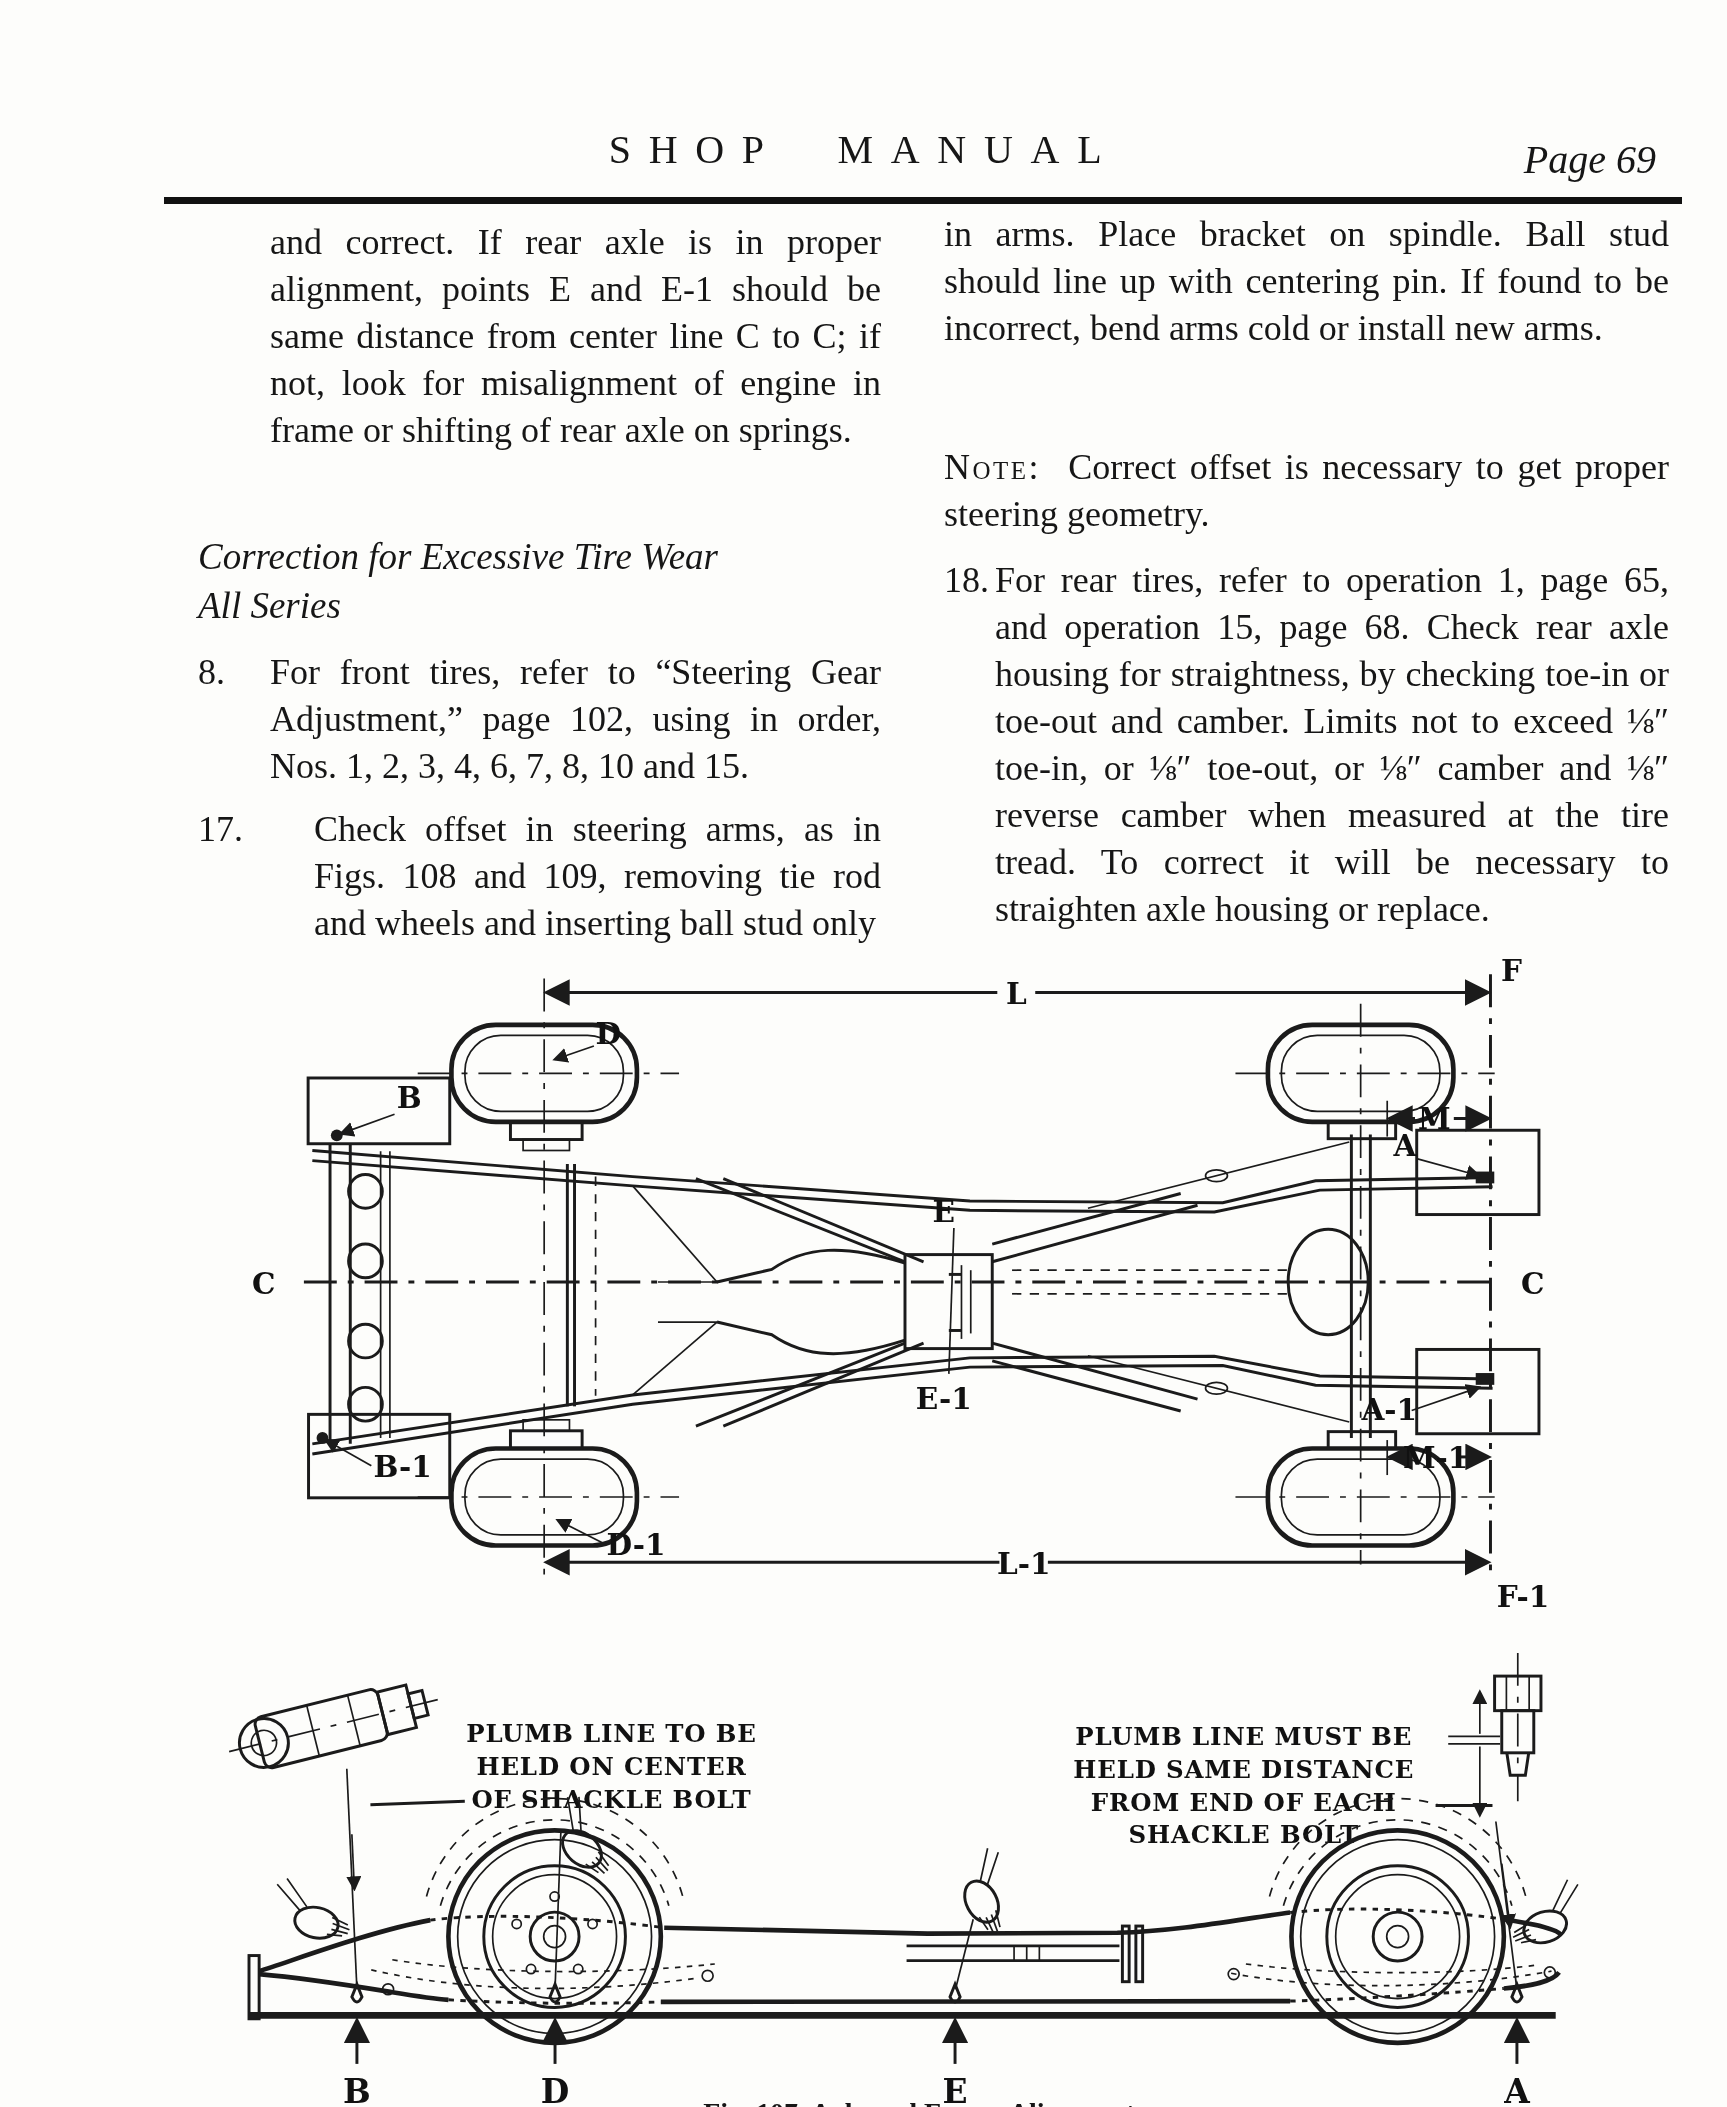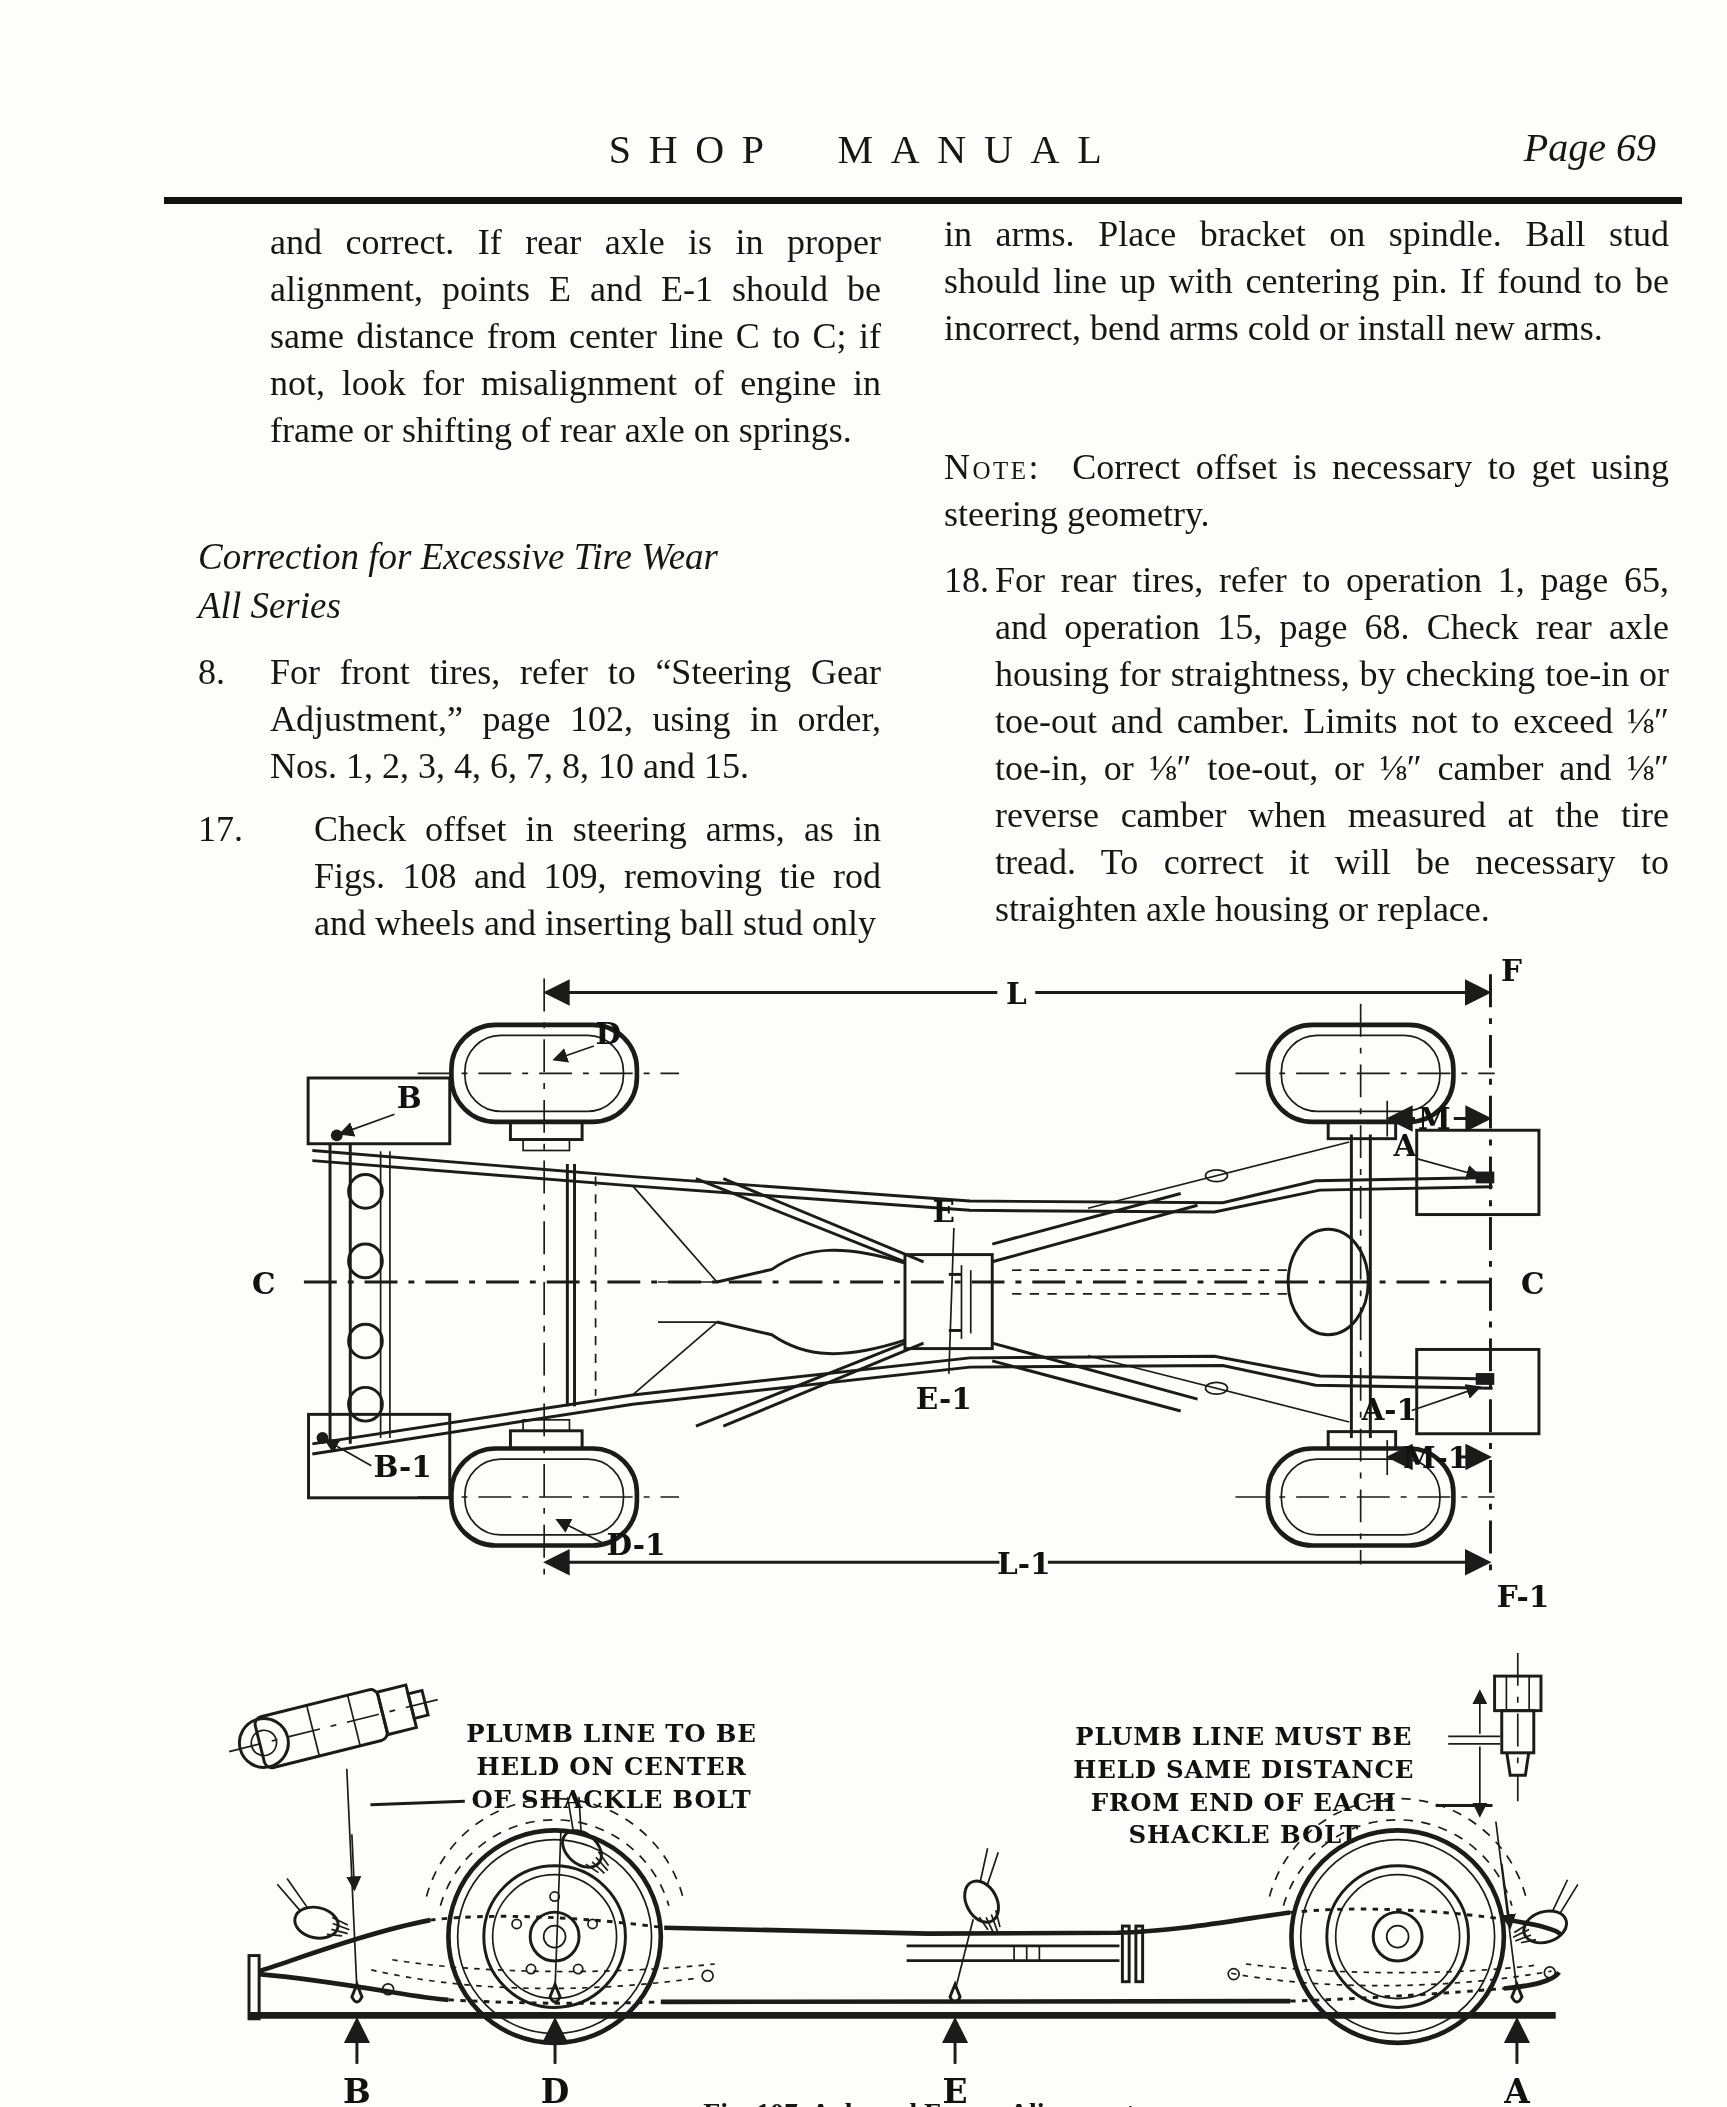--- a/index.html
+++ b/index.html
@@ -1,21 +1,21 @@
 <!DOCTYPE html>
 <html style="font-size:6.7px"><head>
 <meta charset="utf-8">
 <style>
   html,body{margin:0;padding:0;background:#e8e8e4;}
   .page{position:relative;width:1728px;height:2258px;background:#fdfdfb;color:#161616;
         font-family:"Liberation Serif","DejaVu Serif",serif;overflow:hidden;}
   
   .hdr-title{position:absolute;top:126px;left:0;width:100%;text-align:center;
      font-size:40px;letter-spacing:17.7px;word-spacing:29.5px;font-weight:500;}
-  .hdr-page{position:absolute;top:124px;right:72px;font-size:40px;font-style:italic;}
+  .hdr-page{position:absolute;top:136px;right:72px;font-size:40px;font-style:italic;}
   .hdr-rule{position:absolute;top:197px;left:164px;width:1518px;height:7.2px;background:#111;}
   
   .tblock{position:absolute;font-size:36px;line-height:47px;text-align:justify;}
   .lcol{left:198px;width:683px;}
   .rcol{left:944px;width:725px;}
   .indent-l{margin-left:72px;}
   .indent-r{}
   .heading{font-style:italic;font-size:37px;line-height:49px;text-align:left;}
   .item{display:flex;}
   .inum{flex:0 0 72px;}
@@ -61,21 +61,21 @@
   </div>
   <div class="tblock lcol item" style="top:806px;gap:44px;">
     <span class="inum">17.</span>
     <span class="itext">Check offset in steering arms, as in Figs. 108 and 109, removing tie rod and wheels and inserting ball stud only</span>
   </div>
 
   <div class="tblock rcol" style="top:211px;">
     <p class="indent-r">in arms. Place bracket on spindle. Ball stud should line up with centering pin. If found to be incorrect, bend arms cold or install new arms.</p>
   </div>
   <div class="tblock rcol" style="top:444px;">
-    <p class="indent-r"><span class="note-label">Note:</span>&nbsp;&nbsp;<span>Correct offset is necessary to get using steering geometry.</span></p>
+    <p class="indent-r"><span class="note-label">Note:</span>&nbsp;&nbsp;<span>Correct offset is necessary to get proper steering geometry.</span></p>
   </div>
   <div class="tblock rcol item" style="top:557px;">
     <span class="inum">18.</span>
     <span class="itext">For rear tires, refer to operation 1, page 65, and operation 15, page 68.  Check rear axle housing for straightness, by checking toe-in or toe-out and camber. Limits not to exceed ⅛″ toe-in, or ⅛″ toe-out, or ⅛″ camber and ⅛″ reverse camber when measured at the tire tread. To correct it will be necessary to straighten axle housing or replace.</span>
   </div>
 
   <svg style="left:232px;top:949px;" width="1362" height="666" viewBox="0 0 3230 1580">
     <defs>
       <marker id="ah" viewBox="0 0 12 12" refX="10" refY="6" markerWidth="9" markerHeight="9" orient="auto">
         <path d="M0,0 L12,6 L0,12 z" fill="#1b1b1b"></path>

